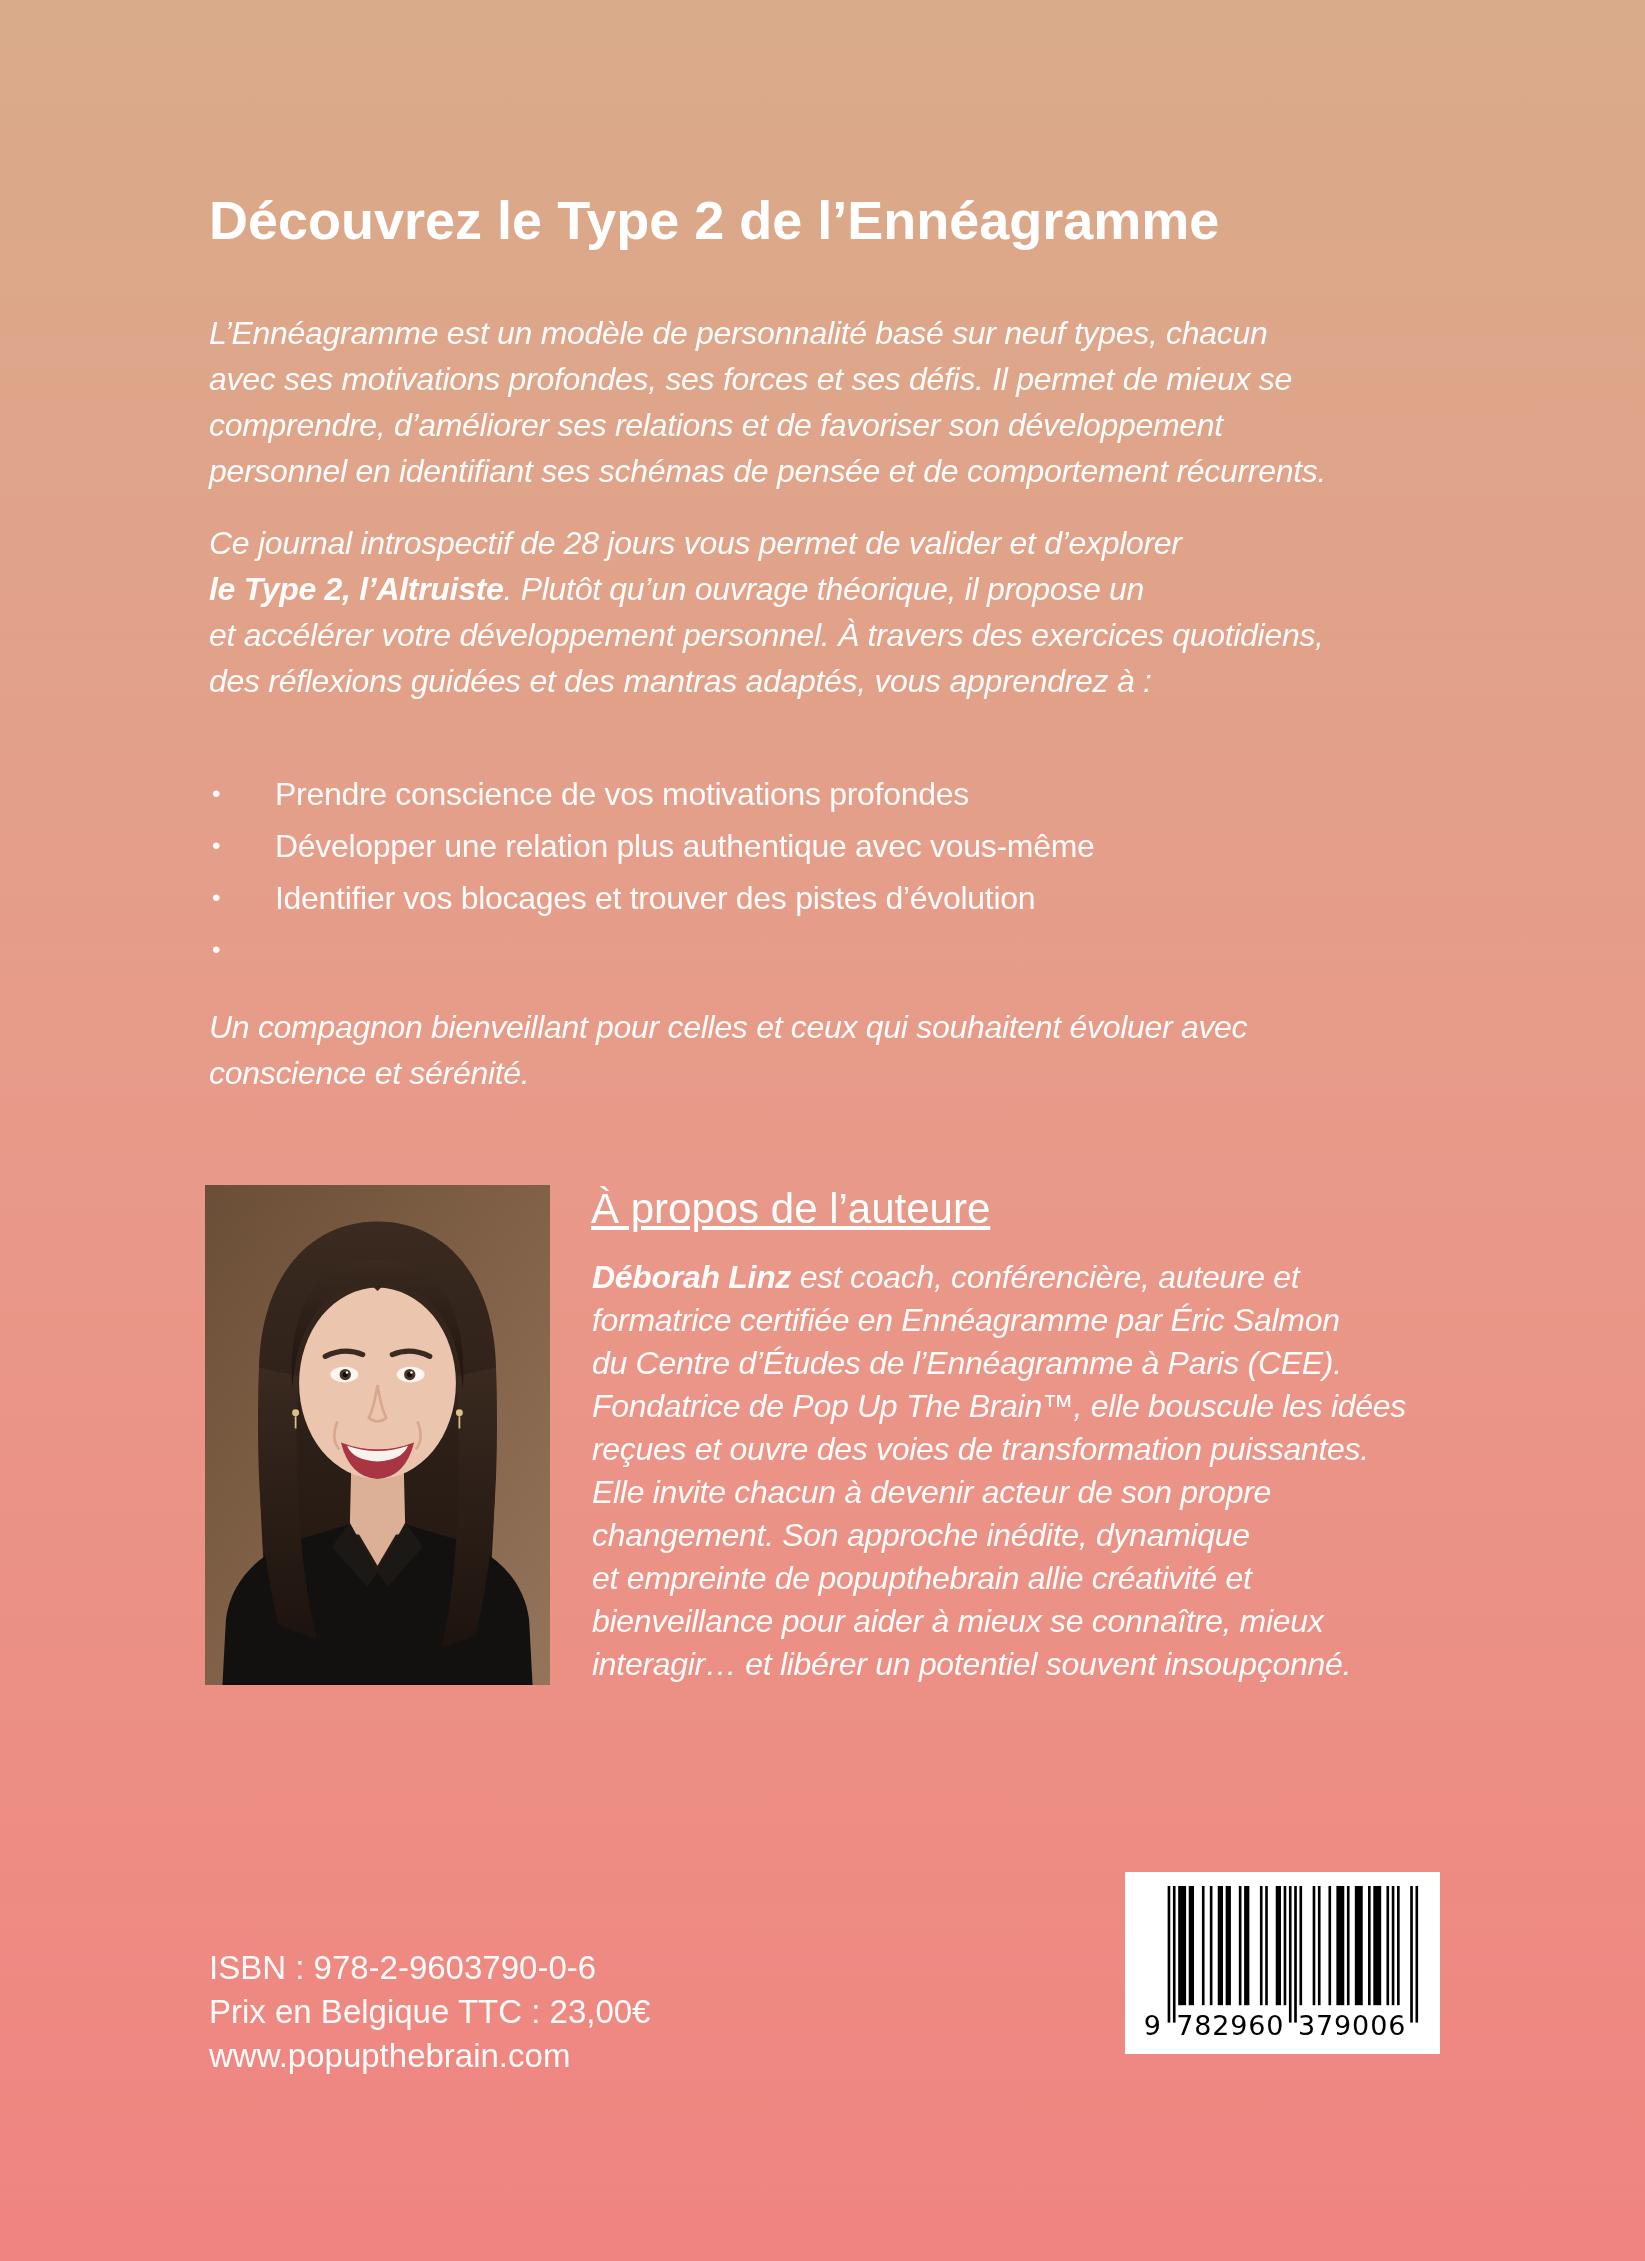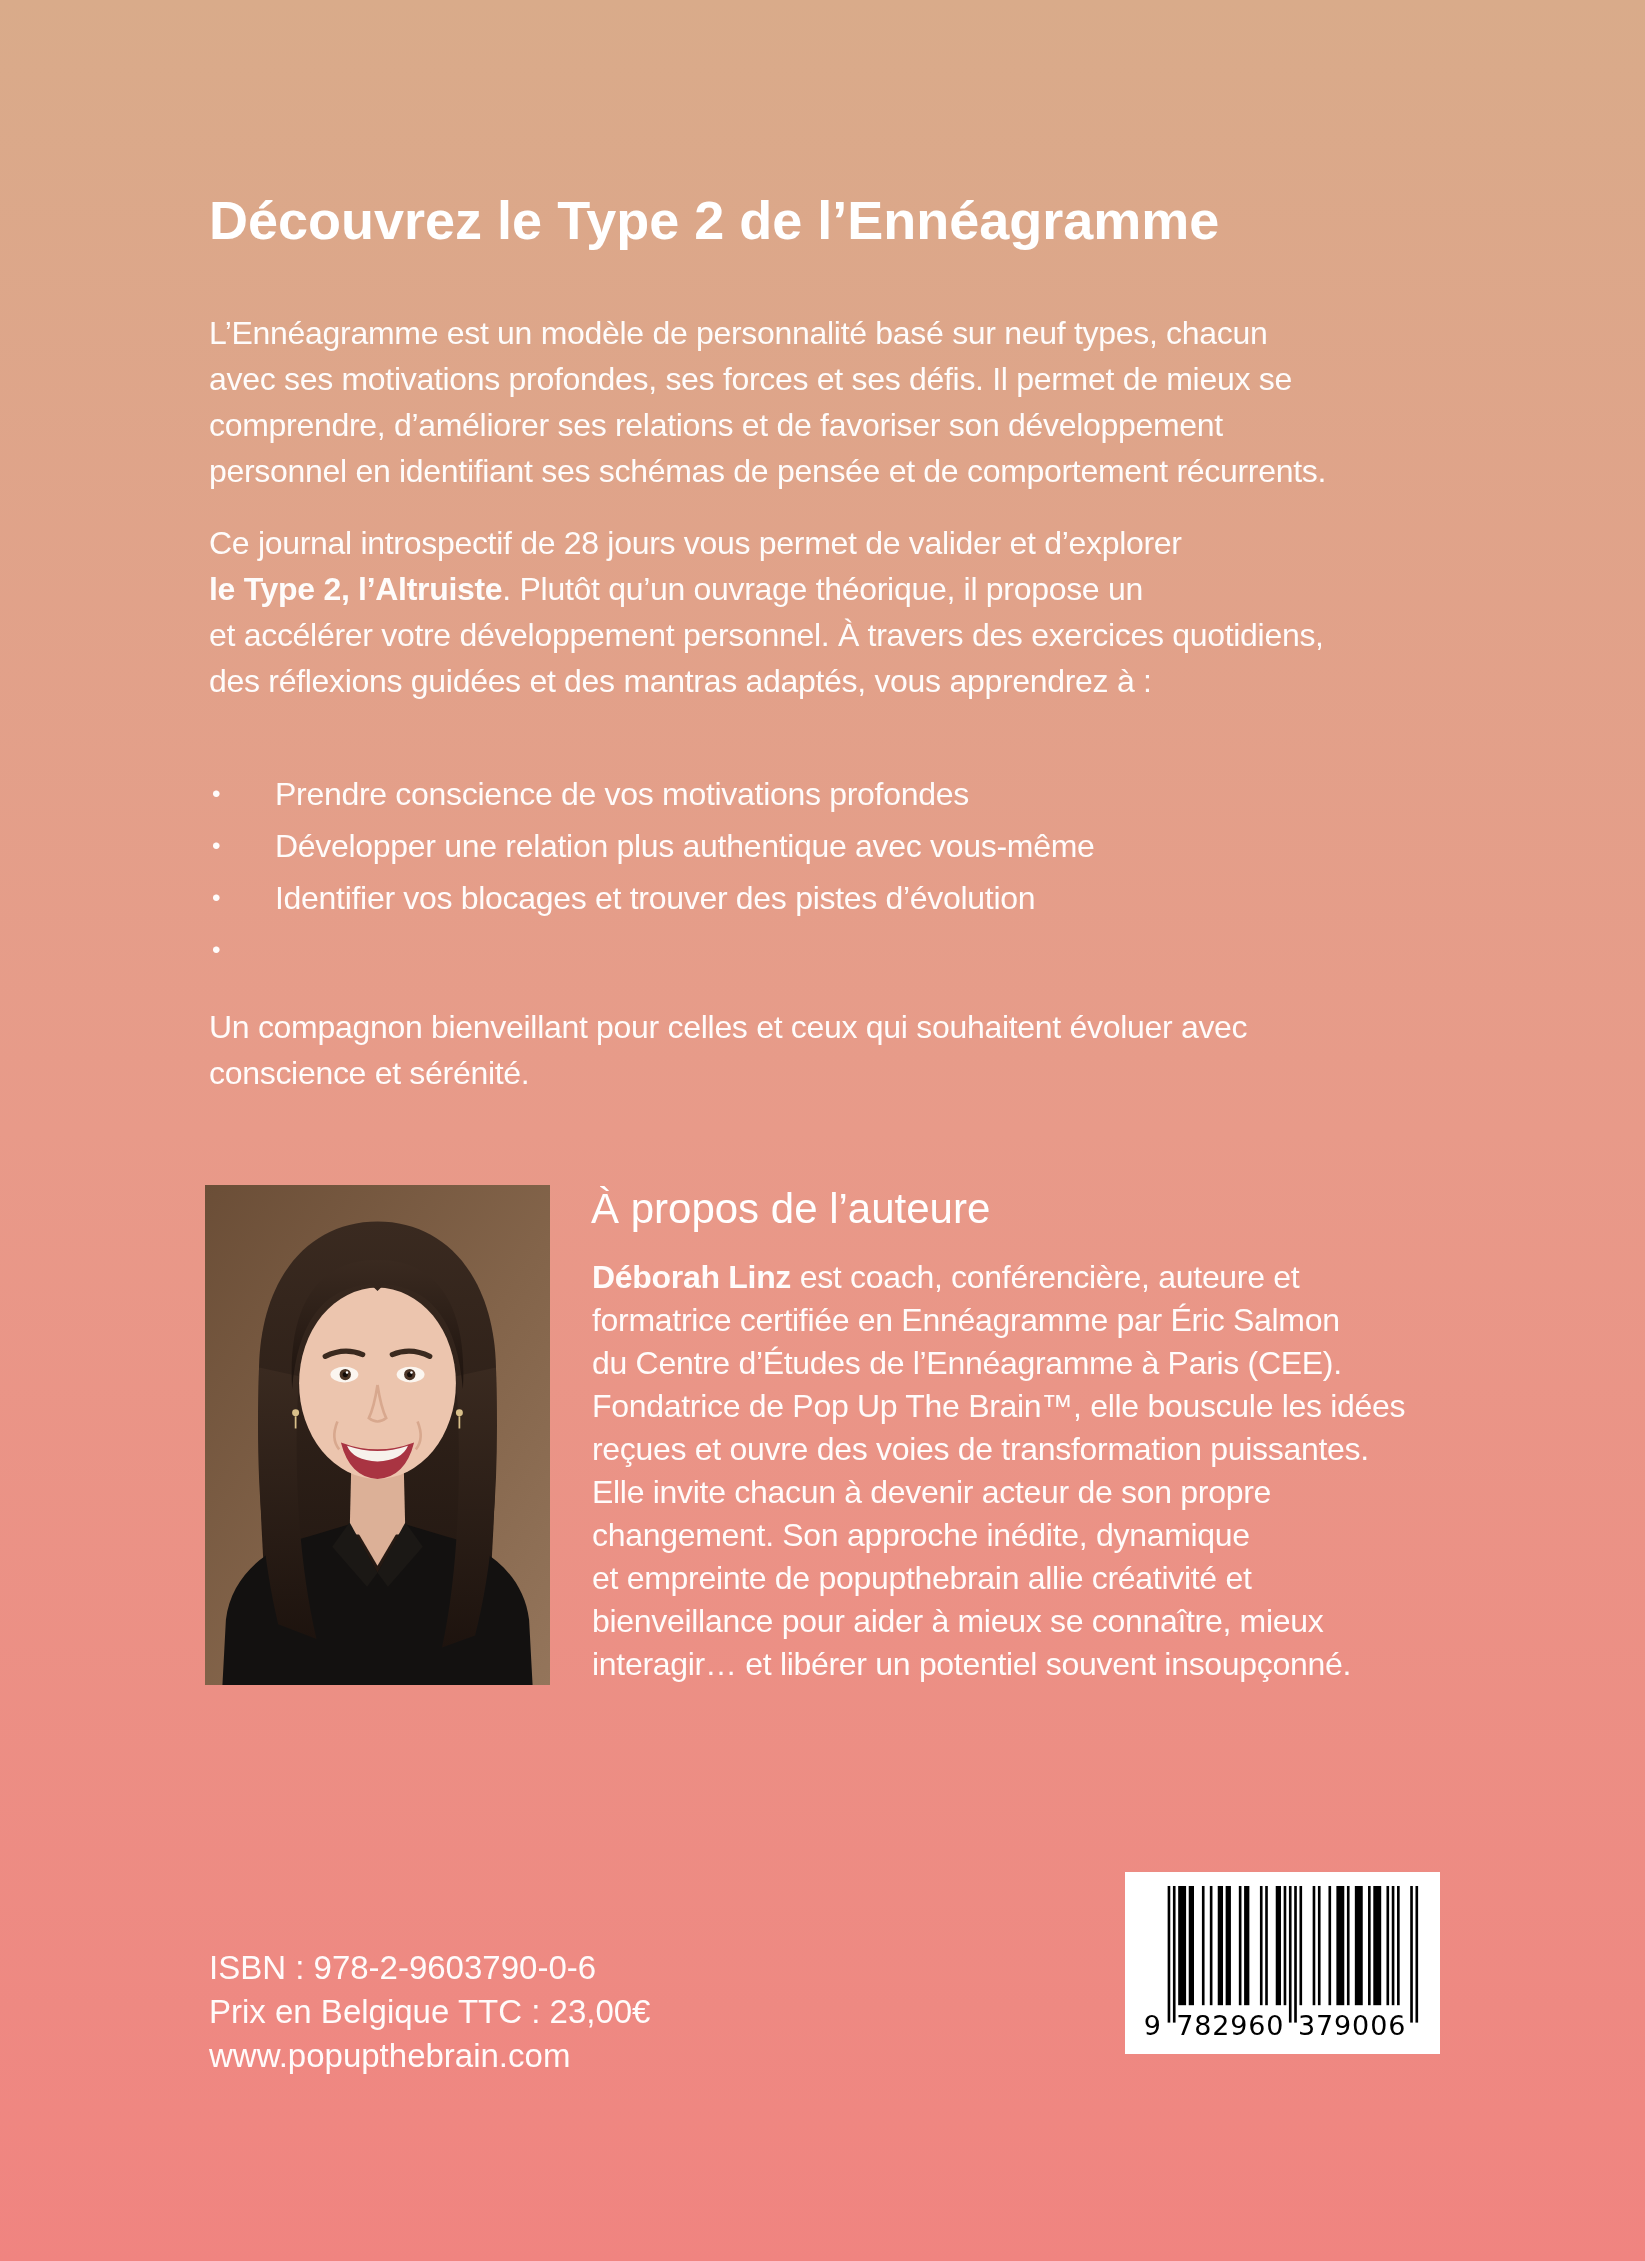--- a/index.html
+++ b/index.html
@@ -16,38 +16,39 @@
   }
   .title{
     position:absolute;left:209px;top:191px;margin:0;
     font-size:54px;font-weight:700;line-height:1.1;
     color:#ffffff;white-space:nowrap;letter-spacing:0;
   }
   .para{
     position:absolute;white-space:nowrap;
     font-size:32px;font-weight:400;letter-spacing:-0.3px;
     color:rgba(255,255,255,.97);
+    font-style:italic;
   }
   .para .line{display:block;}
   .bold{font-weight:700;}
   .p1{left:209px;top:310px;line-height:46px;}
   .p2{left:209px;top:520px;line-height:46px;}
   .p3{left:209px;top:1004px;line-height:46px;}
   .bio{left:592px;top:1256px;line-height:43px;}
   .bullets{
     position:absolute;left:212px;top:768px;margin:0;padding:0;list-style:none;
   }
   .bullets li{
     display:flex;line-height:52px;font-size:32px;
     letter-spacing:-0.3px;color:rgba(255,255,255,.97);white-space:nowrap;
   }
   .bullets .dot{width:63px;font-size:24.4px;}
   .about-heading{
     position:absolute;left:591px;top:1185px;margin:0;
-    font-size:42px;font-weight:400;color:#ffffff;white-space:nowrap;
+    font-size:42px;font-weight:400;color:#ffffff;white-space:nowrap;text-decoration:underline;
   }
   .photo{
     position:absolute;left:205px;top:1185px;width:345px;height:500px;
   }
   .photo svg{display:block;width:100%;height:100%;}
   .footer-block{
     position:absolute;left:209px;top:1946px;
     font-size:33px;line-height:44px;font-weight:400;
     color:rgba(255,255,255,.97);white-space:nowrap;
   }

